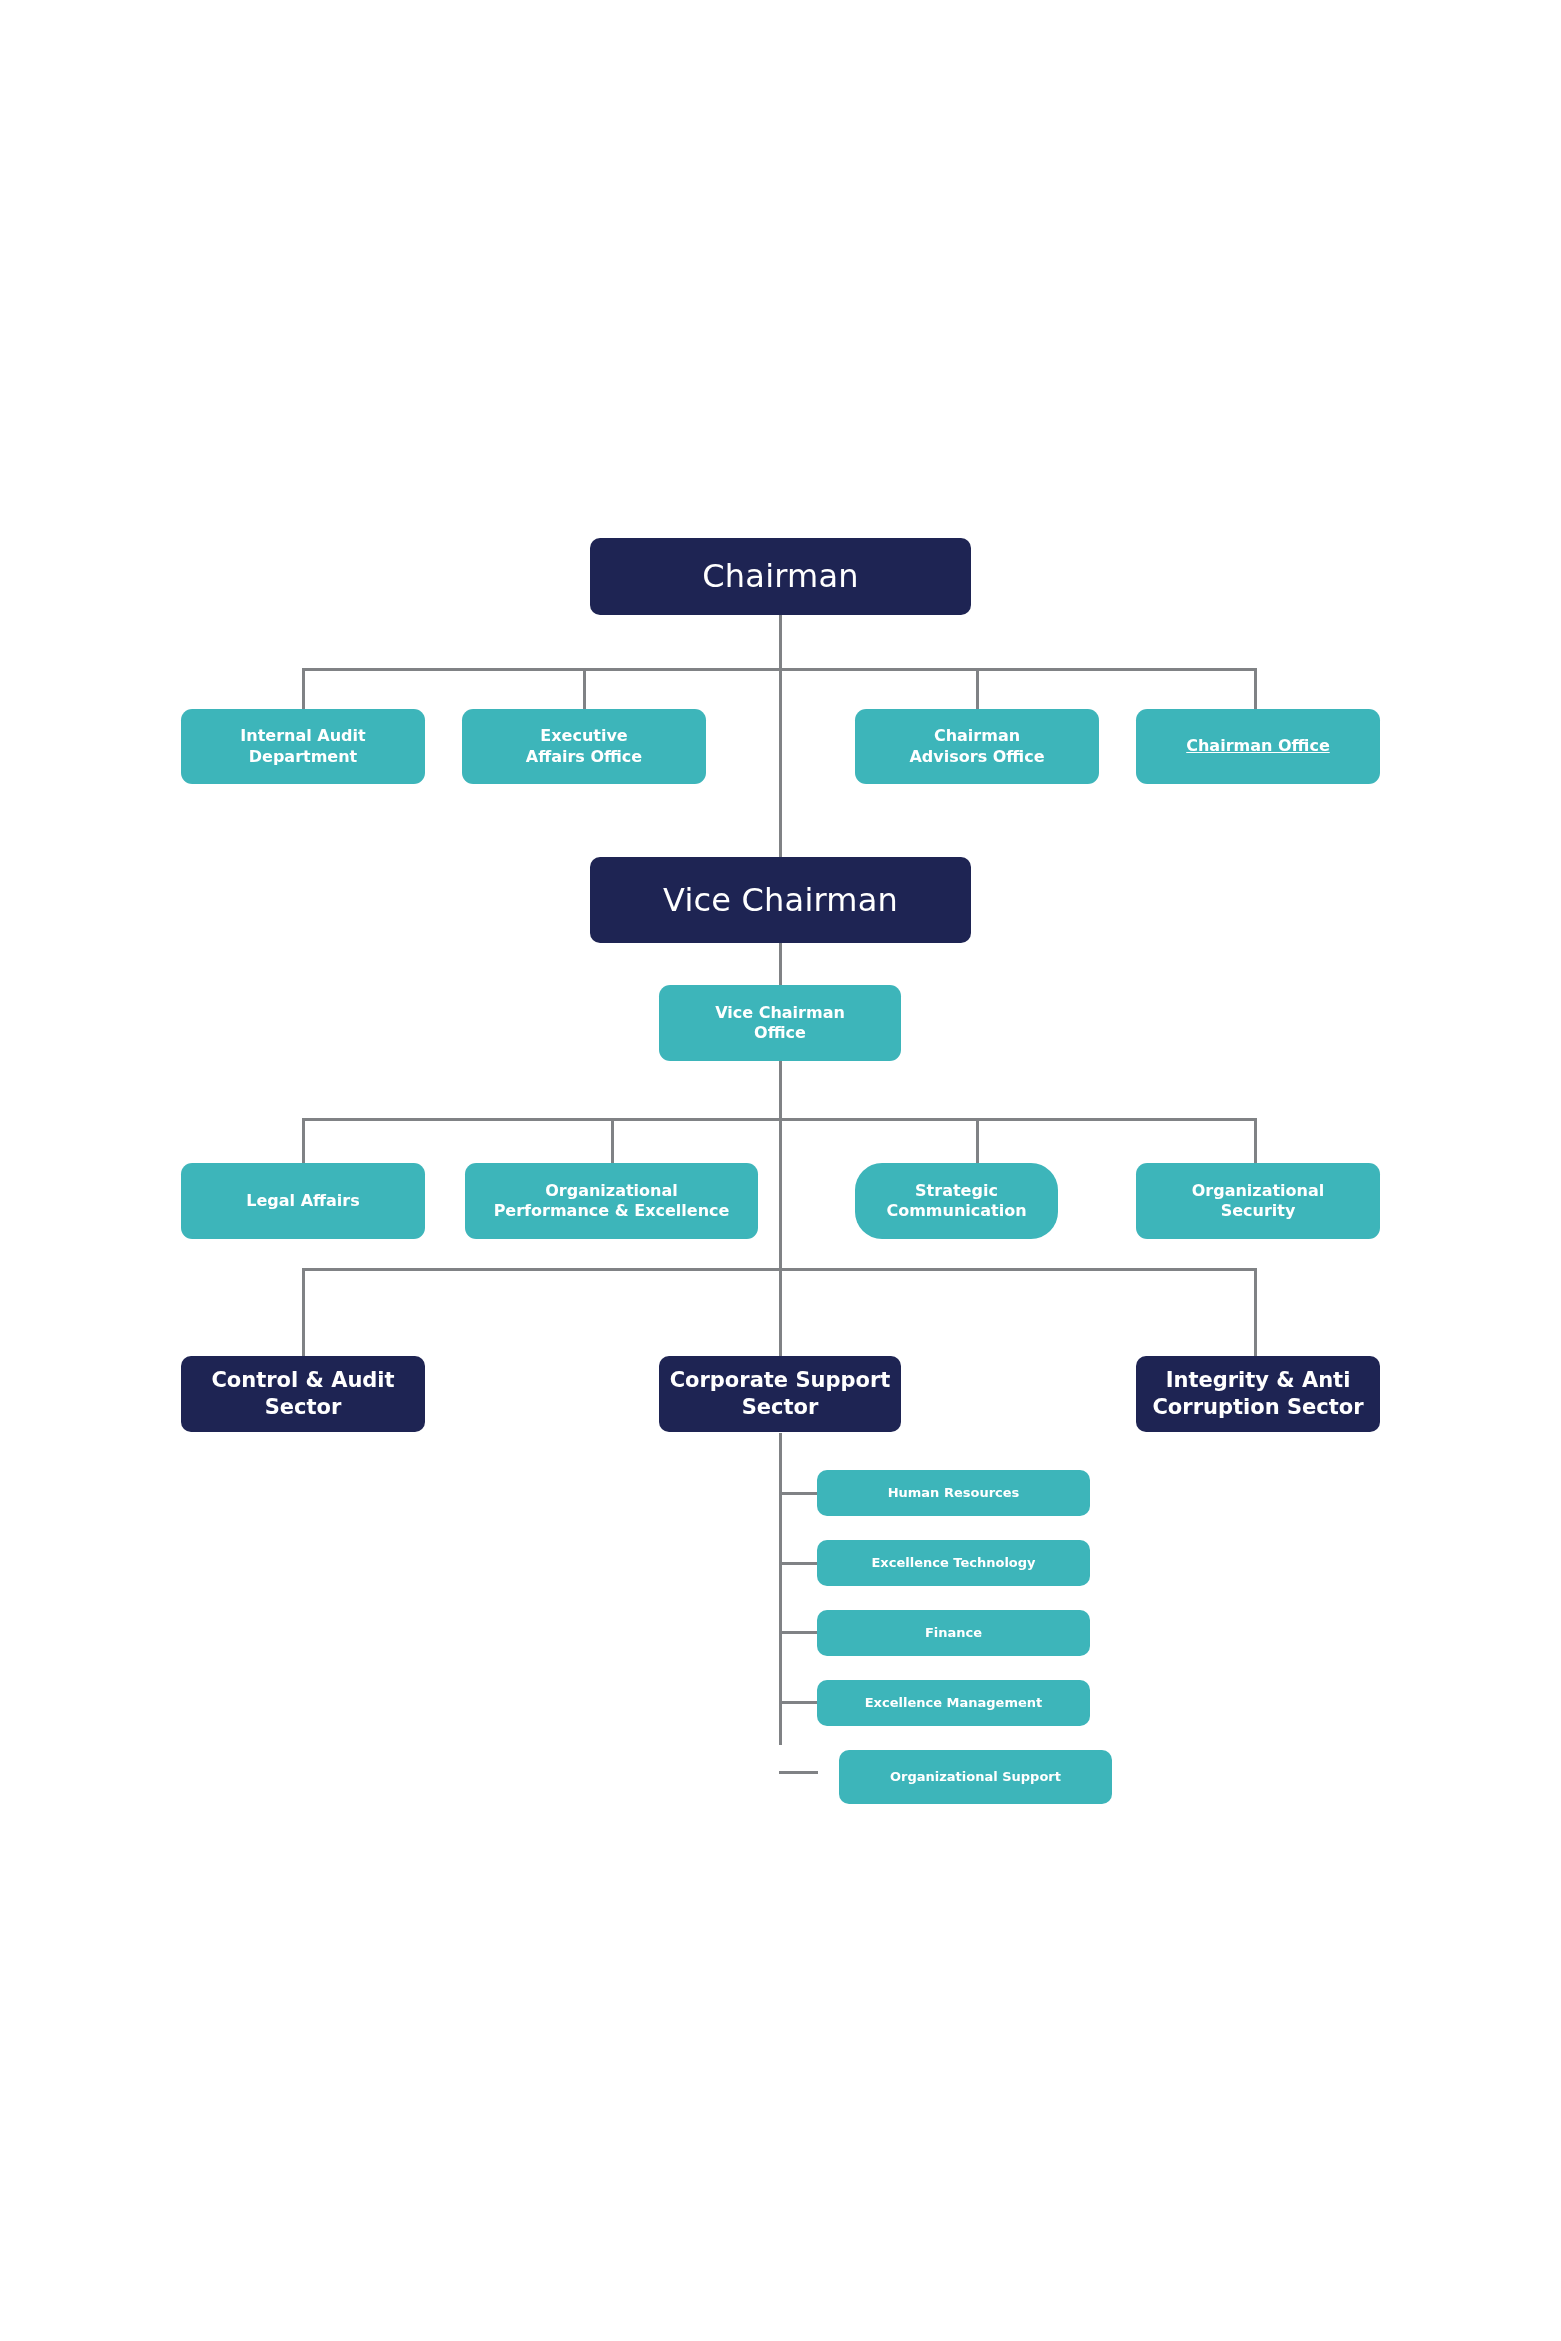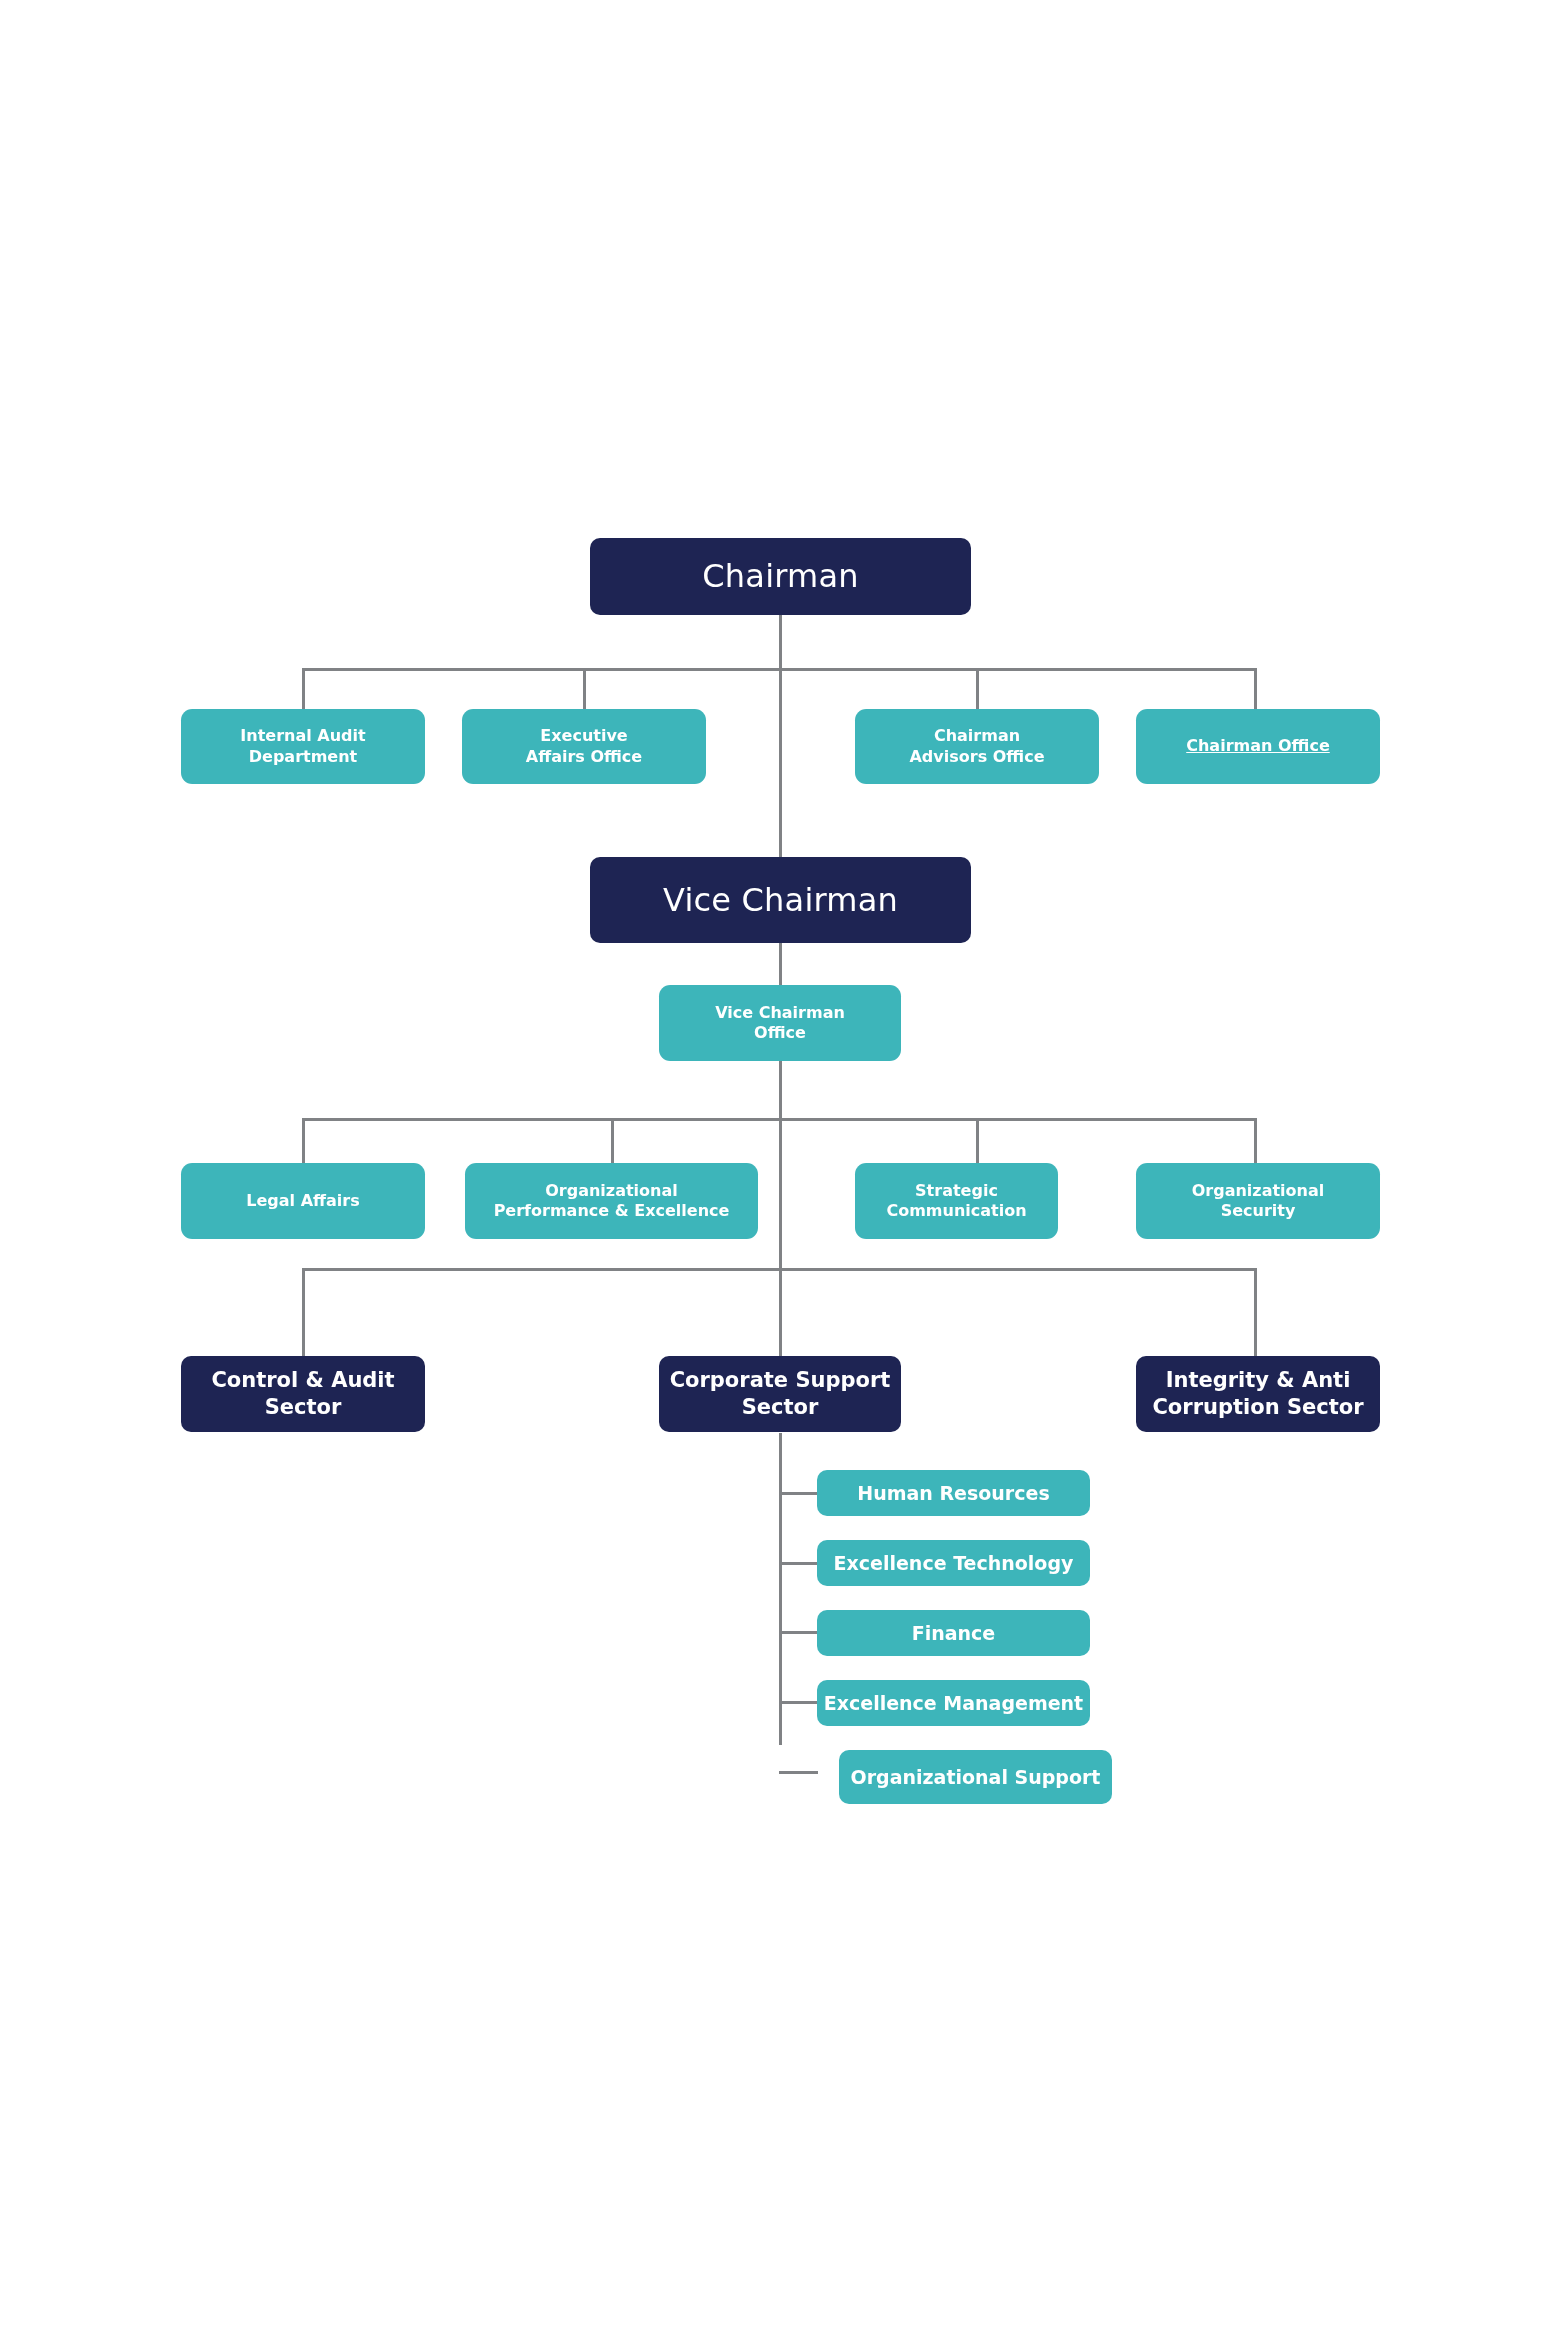--- a/index.html
+++ b/index.html
@@ -52,21 +52,21 @@
   .node.unit {
     font-size: 16px;
     font-weight: 700;
   }
   .node.sector {
     font-size: 21px;
     font-weight: 700;
     border-radius: 10px;
   }
   .node.sub {
-    font-size: 19px;
+    font-size: 13px;
     font-weight: 700;
     border-radius: 10px;
   }
 </style>
 </head>
 <body>
 
 <div id="canvas">
 
   <div class="line v-line" style="left:779px; top:615px; height:244px;"></div>
@@ -108,21 +108,21 @@
   <div class="node teal unit" style="left:1136px; top:709px; width:244px; height:75px;text-decoration:underline;">Chairman Office</div>
 
   <div class="node navy exec" style="left:590px; top:857px; width:381px; height:86px;">Vice Chairman</div>
 
   <div class="node teal unit" style="left:659px; top:985px; width:242px; height:76px;">Vice Chairman
 Office</div>
 
   <div class="node teal unit" style="left:181px; top:1163px; width:244px; height:76px;">Legal Affairs</div>
   <div class="node teal unit" style="left:465px; top:1163px; width:293px; height:76px;">Organizational
 Performance &amp; Excellence</div>
-  <div class="node teal unit" style="left:855px; top:1163px; width:203px; height:76px;">Strategic
+  <div class="node teal unit" style="left:855px; top:1163px; width:203px; height:76px;border-radius:27px;">Strategic
 Communication</div>
   <div class="node teal unit" style="left:1136px; top:1163px; width:244px; height:76px;">Organizational
 Security</div>
 
   <div class="node navy sector" style="left:181px; top:1356px; width:244px; height:76px;">Control &amp; Audit
 Sector</div>
   <div class="node navy sector" style="left:659px; top:1356px; width:242px; height:76px;">Corporate Support
 Sector</div>
   <div class="node navy sector" style="left:1136px; top:1356px; width:244px; height:76px;">Integrity &amp; Anti
 Corruption Sector</div>

